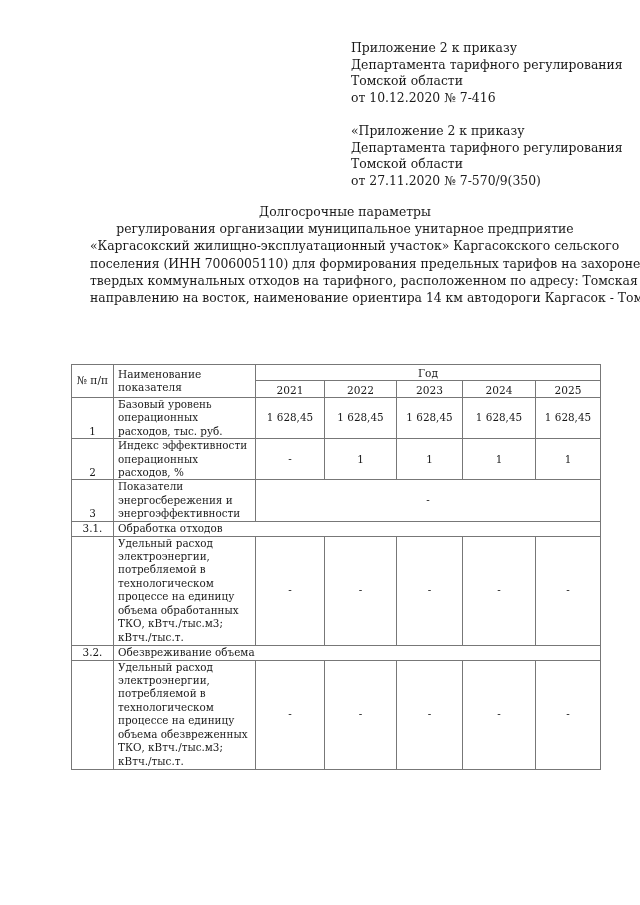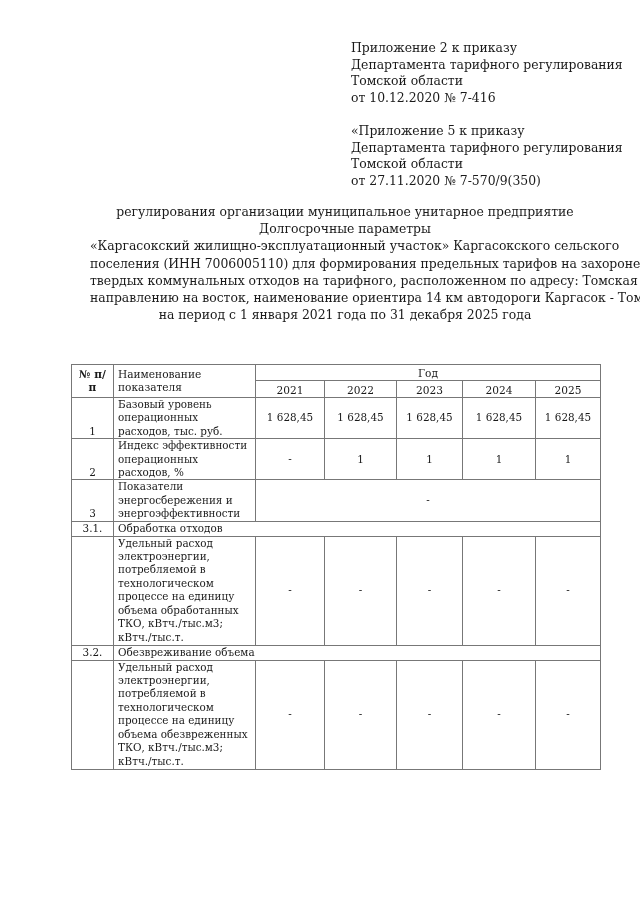--- a/index.html
+++ b/index.html
@@ -9,21 +9,21 @@
   #appr1 { top: 40px; }
   #appr2 { top: 123px; }
   .title { position: absolute; left: 90px; width: 510px; top: 203px; text-align: center; font-size: 12.4px; line-height: 17.2px; }
   .title div { white-space: nowrap; }
   table { position: absolute; left: 71px; top: 364px; border-collapse: collapse; font-size: 10.4px; line-height: 13.4px; table-layout: fixed; width: 529px; }
   td, th { border: 1px solid #777; padding: 0 4px; font-weight: normal; }
   th { font-size: 10.6px; }
   .c-num { width: 34px; text-align: center; vertical-align: bottom; }
   .c-name { width: 134px; text-align: left; vertical-align: top; }
   .c-val { text-align: center; vertical-align: middle; }
-  .hdr-num { text-align: center; vertical-align: middle; height: 32px; font-weight: bold; }
+  .hdr-num { text-align: center; vertical-align: middle; height: 32px; }
   .hdr-name { text-align: left; vertical-align: middle; }
   .hdr-year-group { height: 15px; vertical-align: bottom; text-align: center; }
   .hdr-year { height: 16px; vertical-align: bottom; }
   .section td { height: 14px; vertical-align: middle; }
   .section .snum { text-align: center; vertical-align: middle; }
   .section .stitle { text-align: left; }
   .row-1 td { height: 40px; }
   .row-2 td { height: 40px; }
   .row-3 td { height: 40px; }
   .row-long td { height: 108px; }
@@ -33,34 +33,33 @@
 <body>
 
 <div class="approval" id="appr1">
   <div>Приложение 2 к приказу</div>
   <div>Департамента тарифного регулирования</div>
   <div>Томской области</div>
   <div>от 10.12.2020 № 7-416</div>
 </div>
 
 <div class="approval" id="appr2">
-  <div>«Приложение 5 к приказу</div>
+  <div>«Приложение 2 к приказу</div>
   <div>Департамента тарифного регулирования</div>
   <div>Томской области</div>
   <div>от 27.11.2020 № 7-570/9(350)</div>
 </div>
 
 <div class="title">
+  <div>Долгосрочные параметры</div>
   <div>регулирования организации муниципальное унитарное предприятие</div>
-  <div>Долгосрочные параметры</div>
   <div>«Каргасокский жилищно-эксплуатационный участок» Каргасокского сельского</div>
   <div>поселения (ИНН 7006005110) для формирования предельных тарифов на захоронение</div>
   <div>твердых коммунальных отходов на тарифного, расположенном по адресу: Томская</div>
   <div>направлению на восток, наименование ориентира 14 км автодороги Каргасок - Томск,</div>
-  <div>на период с 1 января 2021 года по 31 декабря 2025 года</div>
 </div>
 
 <table>
   <colgroup>
     <col style="width:42px">
     <col style="width:142px">
     <col style="width:69px">
     <col style="width:72px">
     <col style="width:66px">
     <col style="width:73px">

